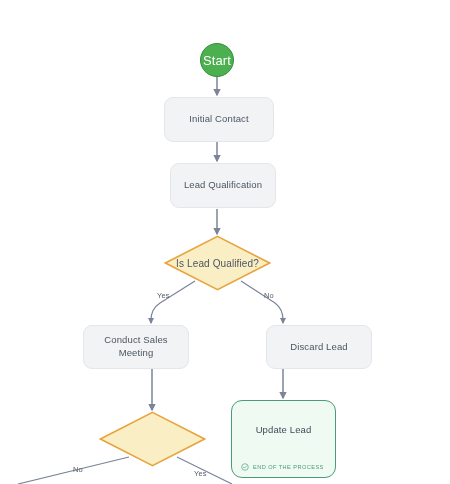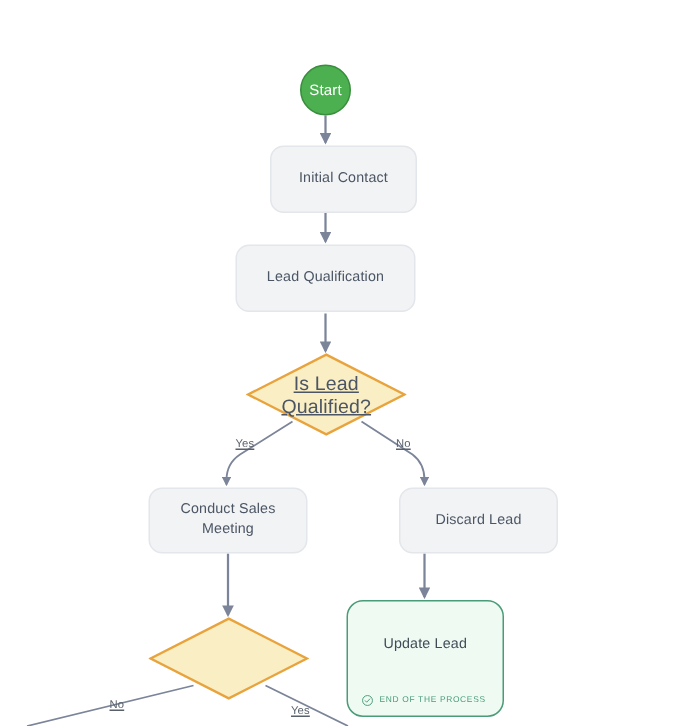--- a/index.html
+++ b/index.html
@@ -34,21 +34,21 @@
     text-align: center;
   }
   
   .node-start {
     width: 34px;
     height: 34px;
     border-radius: 50%;
     background: #4caf50;
     border: 1.6px solid #388e3c;
     color: #ffffff;
-    font-size: 10px;
+    font-size: 13px;
     letter-spacing: 0.1px;
   }
   
   .node-process {
     background: #f1f3f5;
     border: 1px solid #e3e6ea;
     border-radius: 9px;
     color: #4b5563;
     font-size: 9.5px;
     letter-spacing: 0.12px;
@@ -63,24 +63,23 @@
   .node-decision .diamond-shape {
     position: absolute;
     left: 0; top: 0;
     width: 100%;
     height: 100%;
   }
   .node-decision .diamond-label {
     position: relative;
     z-index: 2;
     color: #4b5563;
-    font-size: 13px;
+    font-size: 10px;
     letter-spacing: 0.12px;
     padding: 0 10px;
-    text-decoration: underline;
   }
   
   .node-end {
     background: #effaf3;
     border: 1.4px solid #4a9c78;
     border-radius: 11px;
     flex-direction: column;
     justify-content: flex-start;
     padding: 0;
     overflow: hidden;
@@ -120,21 +119,20 @@
     display: block;
   }
   
   .edge-label {
     position: absolute;
     color: #58606b;
     font-size: 7.5px;
     letter-spacing: 0.1px;
     white-space: nowrap;
     background: transparent;
-    text-decoration: underline;
   }
 </style>
 </head>
 <body>
 
 <div id="canvas">
 
   <svg id="edge-layer" viewBox="0 0 450 484">
     <defs>
       <marker id="arrow" viewBox="0 0 10 10" refX="8.2" refY="5" markerWidth="5.2" markerHeight="5.2" orient="auto-start-reverse">
@@ -158,44 +156,44 @@
 
     <path d="M 129 457 L 18 484" stroke="#7b8499" stroke-width="1.2" fill="none"></path>
 
     <path d="M 177 457 L 232 484" stroke="#7b8499" stroke-width="1.2" fill="none"></path>
   </svg>
 
   <div class="node node-start" style="left:200px; top:43px;">
     <span>Start</span>
   </div>
 
-  <div class="node node-process" style="left:180px; top:97px; width:98px; height:45px;text-align:right;">
+  <div class="node node-process" style="left:164px; top:97px; width:110px; height:45px;text-align:right;">
     <span>Initial Contact</span>
   </div>
 
-  <div class="node node-process" style="left:157px; top:163px; width:120px; height:45px;">
+  <div class="node node-process" style="left:170px; top:163px; width:106px; height:45px;">
     <span>Lead Qualification</span>
   </div>
 
   <div class="node node-decision" style="left:164px; top:235px; width:107px; height:56px;">
     <svg class="diamond-shape" viewBox="0 0 107 56" preserveAspectRatio="none">
       <polygon points="53.5,1.4 105.6,28 53.5,54.6 1.4,28" fill="#faeec4" stroke="#e8a33d" stroke-width="1.6"></polygon>
     </svg>
     <span class="diamond-label">Is Lead Qualified?</span>
   </div>
 
   <div class="edge-label" style="left:157px; top:291px;">
     <span>Yes</span>
   </div>
 
   <div class="edge-label" style="left:264px; top:291px;">
     <span>No</span>
   </div>
 
-  <div class="node node-process" style="left:99px; top:325px; width:106px; height:44px;">
+  <div class="node node-process" style="left:83px; top:325px; width:106px; height:44px;">
     <span>Conduct Sales Meeting</span>
   </div>
 
   <div class="node node-process" style="left:230px; top:325px; width:106px; height:44px;margin-left:36px;">
     <span>Discard Lead</span>
   </div>
 
   <div class="node node-decision" style="left:99px; top:411px; width:107px; height:56px;">
     <svg class="diamond-shape" viewBox="0 0 107 56" preserveAspectRatio="none">
       <polygon points="53.5,1.4 105.6,28 53.5,54.6 1.4,28" fill="#faeec4" stroke="#e8a33d" stroke-width="1.6"></polygon>

